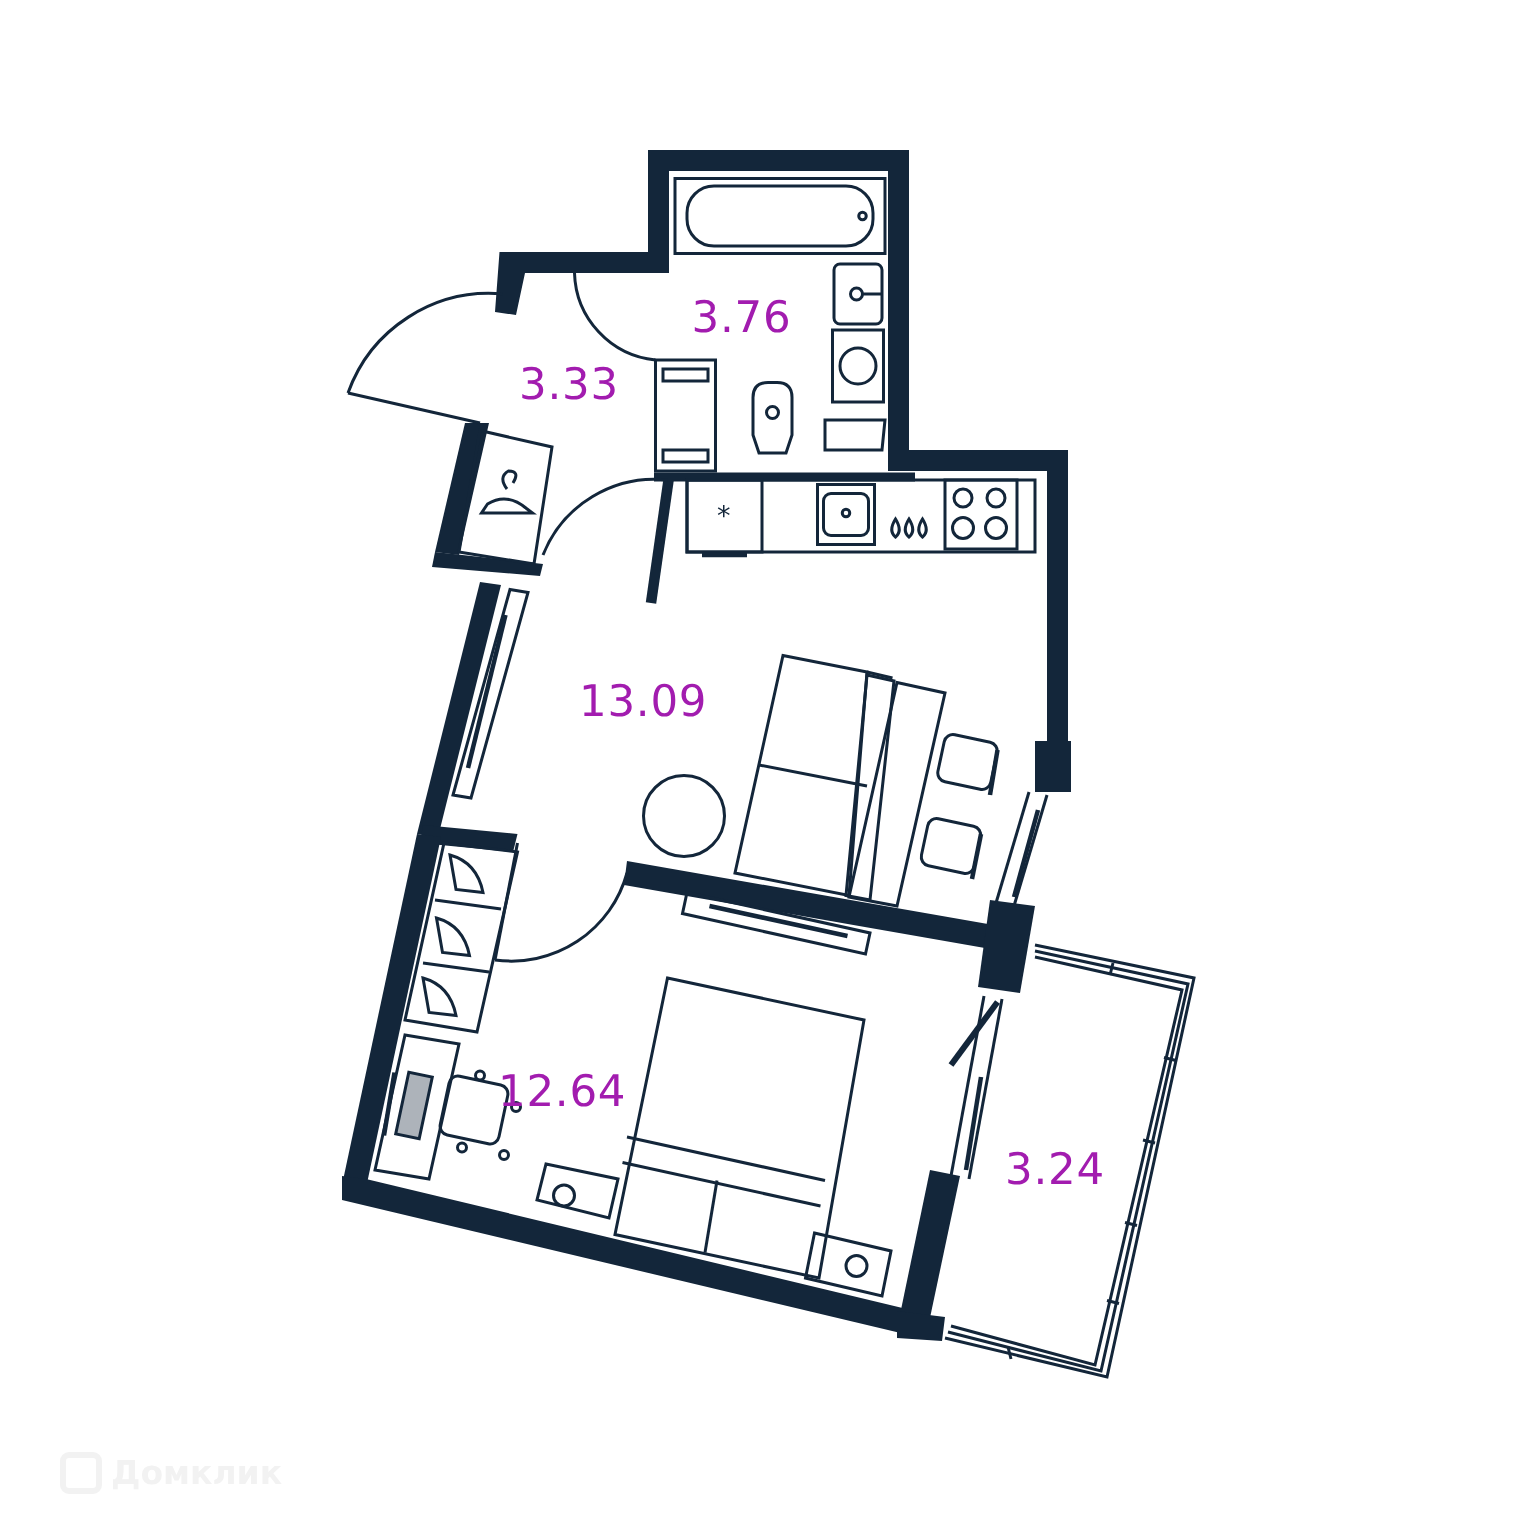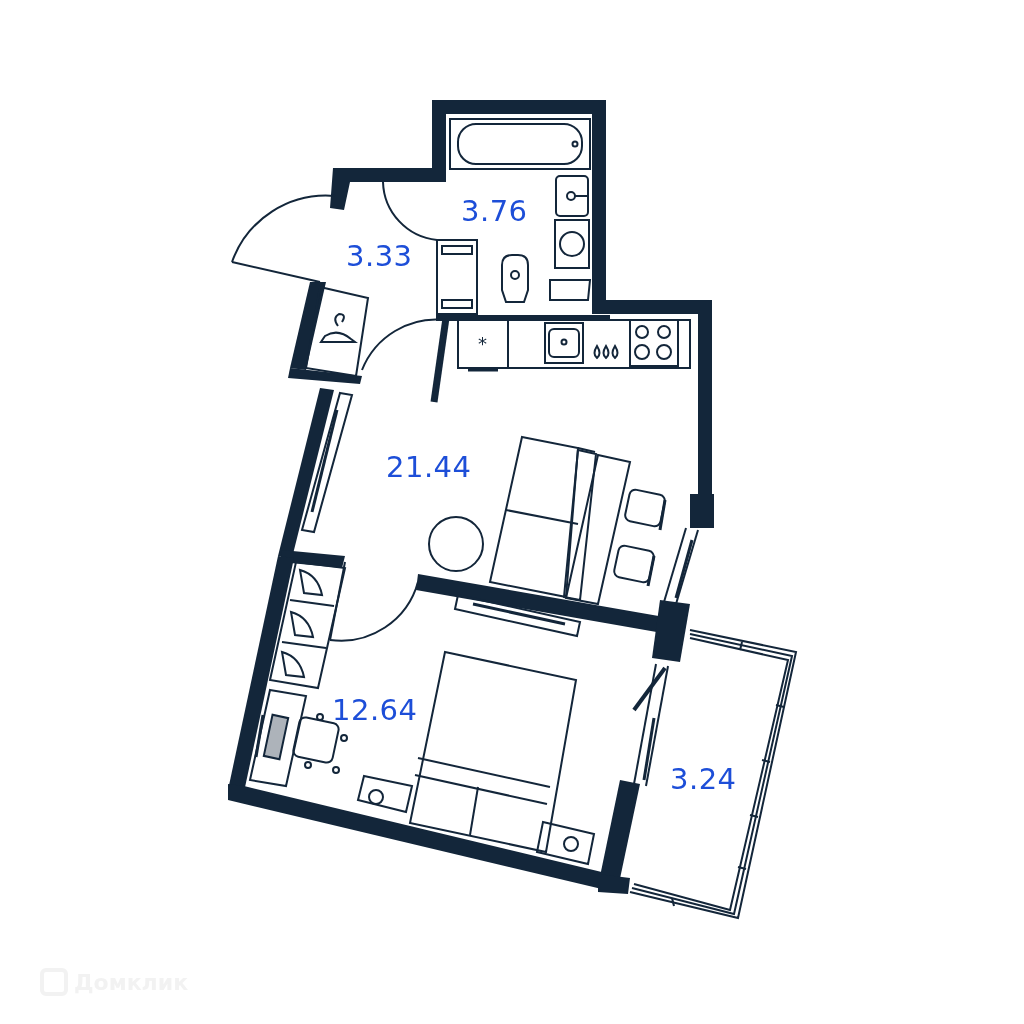--- a/index.html
+++ b/index.html
@@ -1,18 +1,18 @@
 <!DOCTYPE html>
 <html><head>
 <meta charset="utf-8">
 <style>
   html, body { margin:0; padding:0; background:#ffffff; }
   body { width:1024px; height:1024px; position:relative; overflow:hidden; font-family:"DejaVu Sans", sans-serif; }
   #plan { position:absolute; left:0; top:0; width:1024px; height:1024px; }
-  .area-label { position:absolute; font-family:"DejaVu Sans", sans-serif; font-size:29px; color:#1d4ed8; letter-spacing:0.5px; line-height:1; }
+  .area-label { position:absolute; font-family:"DejaVu Sans", sans-serif; font-size:29px; color:#a21caf; letter-spacing:0.5px; line-height:1; }
   .watermark { position:absolute; left:40px; top:968px; display:flex; align-items:center; gap:6px; color:#f2f2f2; font-family:"DejaVu Sans", sans-serif; font-weight:bold; font-size:22px; }
   .wm-logo { width:28px; height:28px; border:4px solid #f2f2f2; border-radius:6px; box-sizing:border-box; }
 </style>
 </head>
 <body>
 
 <svg id="plan" viewBox="0 0 1024 1024" xmlns="http://www.w3.org/2000/svg">
   <g fill="none" stroke="#13263a" stroke-width="2">
 
     <g fill="#13263a" stroke="none">
@@ -186,20 +186,20 @@
       <line x1="762" y1="760" x2="770" y2="762"></line>
       <line x1="750" y1="815" x2="758" y2="817"></line>
       <line x1="738" y1="867" x2="746" y2="869"></line>
       <line x1="672" y1="898" x2="674" y2="906"></line>
     </g>
   </g>
 </svg>
 
 <div class="area-label" style="left:461px; top:197px;">3.76</div>
 <div class="area-label" style="left:346px; top:242px;text-align:right;">3.33</div>
-<div class="area-label" style="left:386px; top:453px;">21.44</div>
-<div class="area-label" style="left:332px; top:696px;">12.64</div>
+<div class="area-label" style="left:386px; top:453px;">13.09</div>
+<div class="area-label" style="left:332px; top:713px;">12.64</div>
 <div class="area-label" style="left:670px; top:765px;">3.24</div>
 
 <div class="watermark">
   <span class="wm-logo"></span>
   <span>Домклик</span>
 </div>
 
 </body></html>

